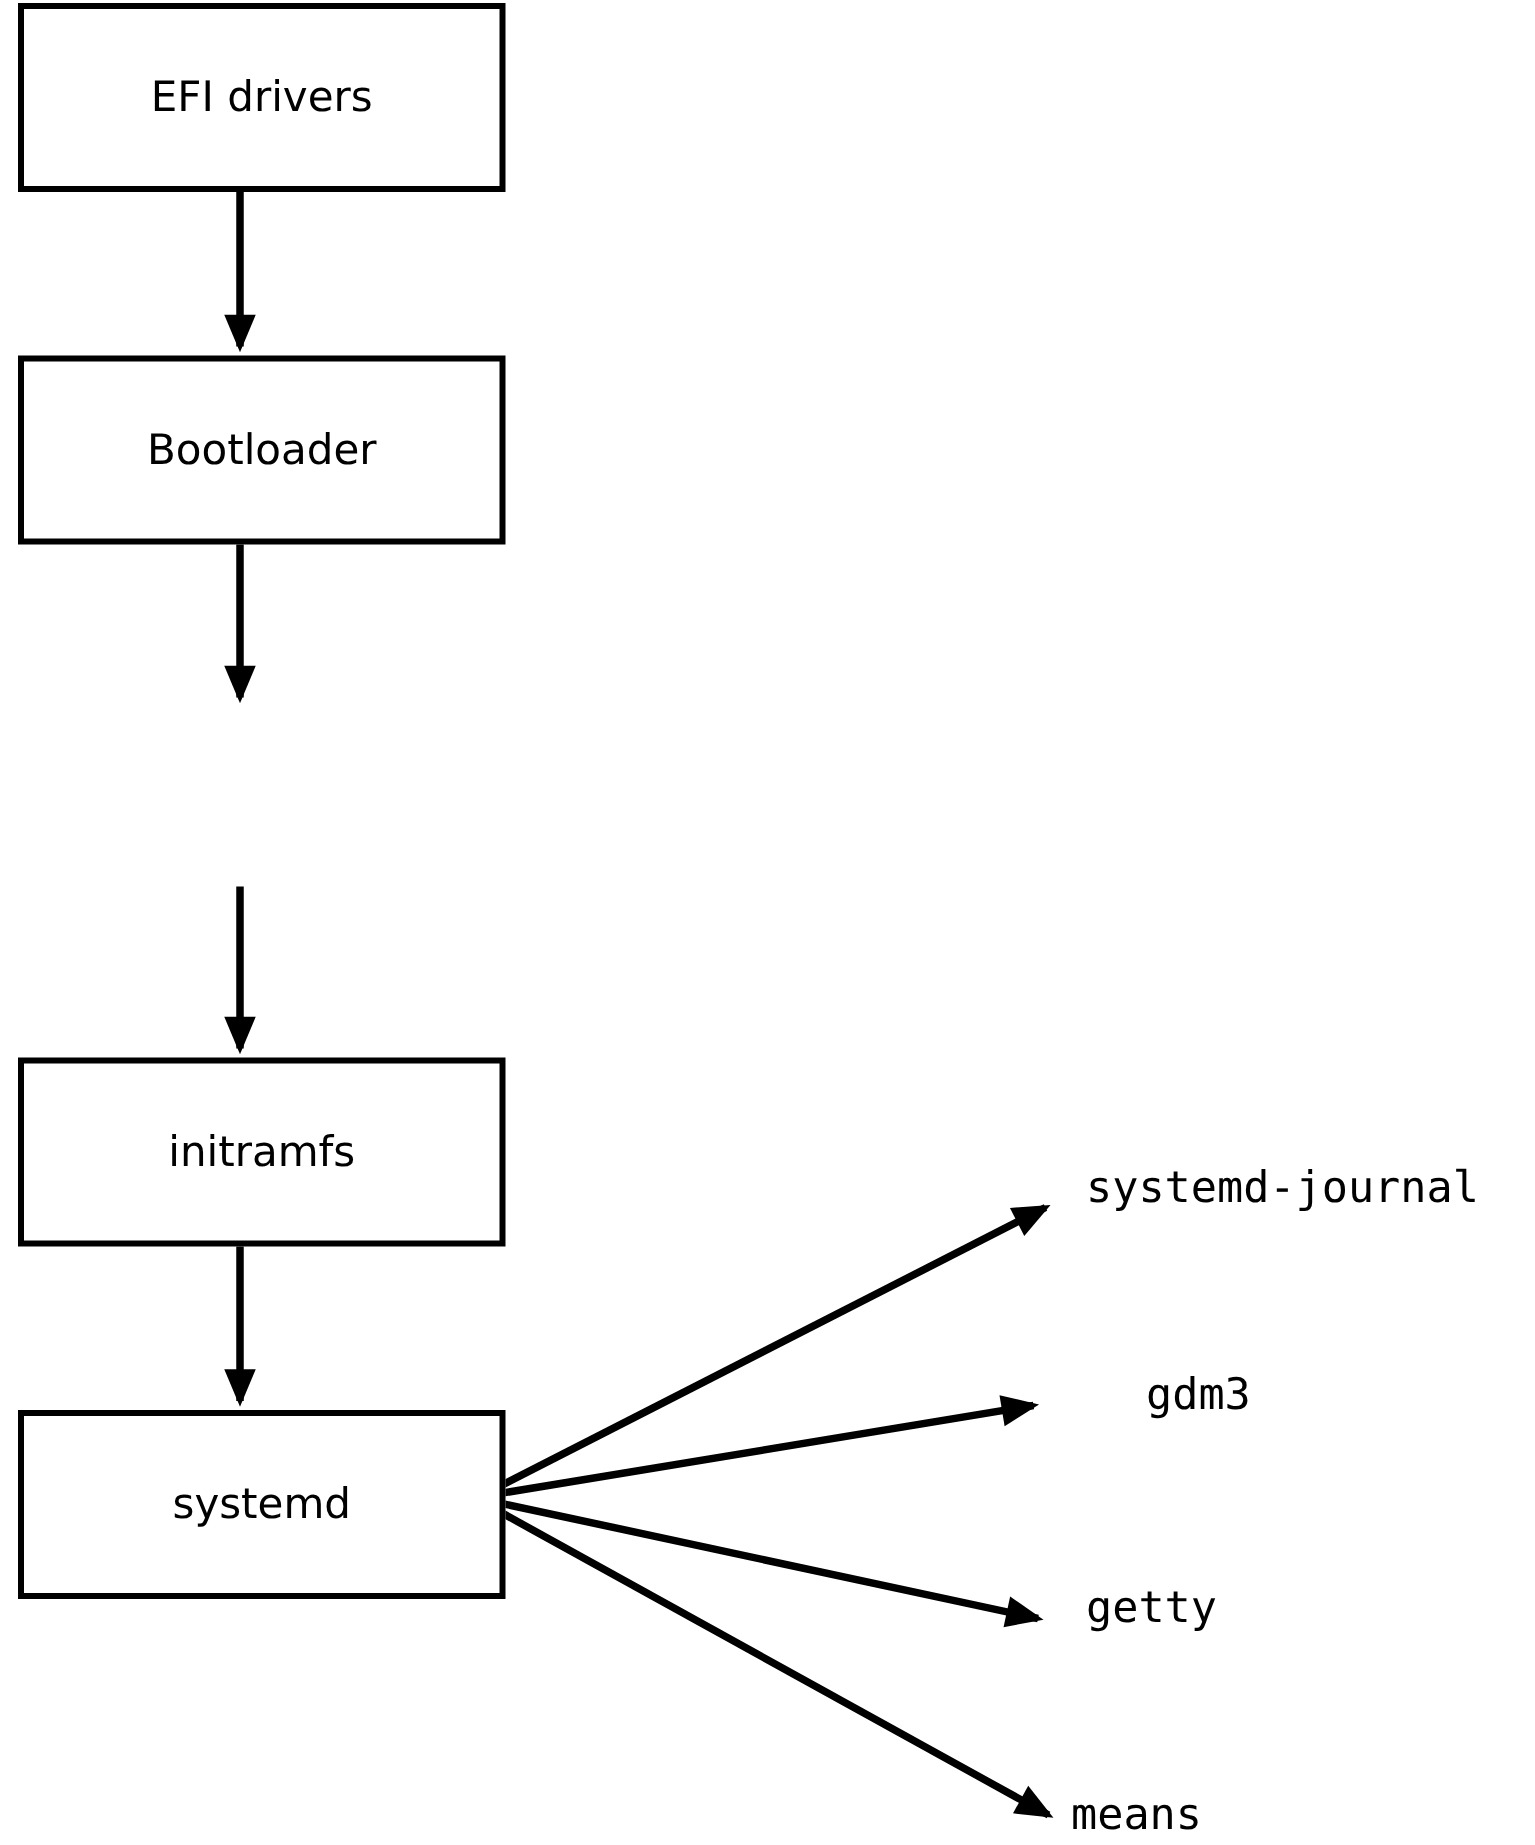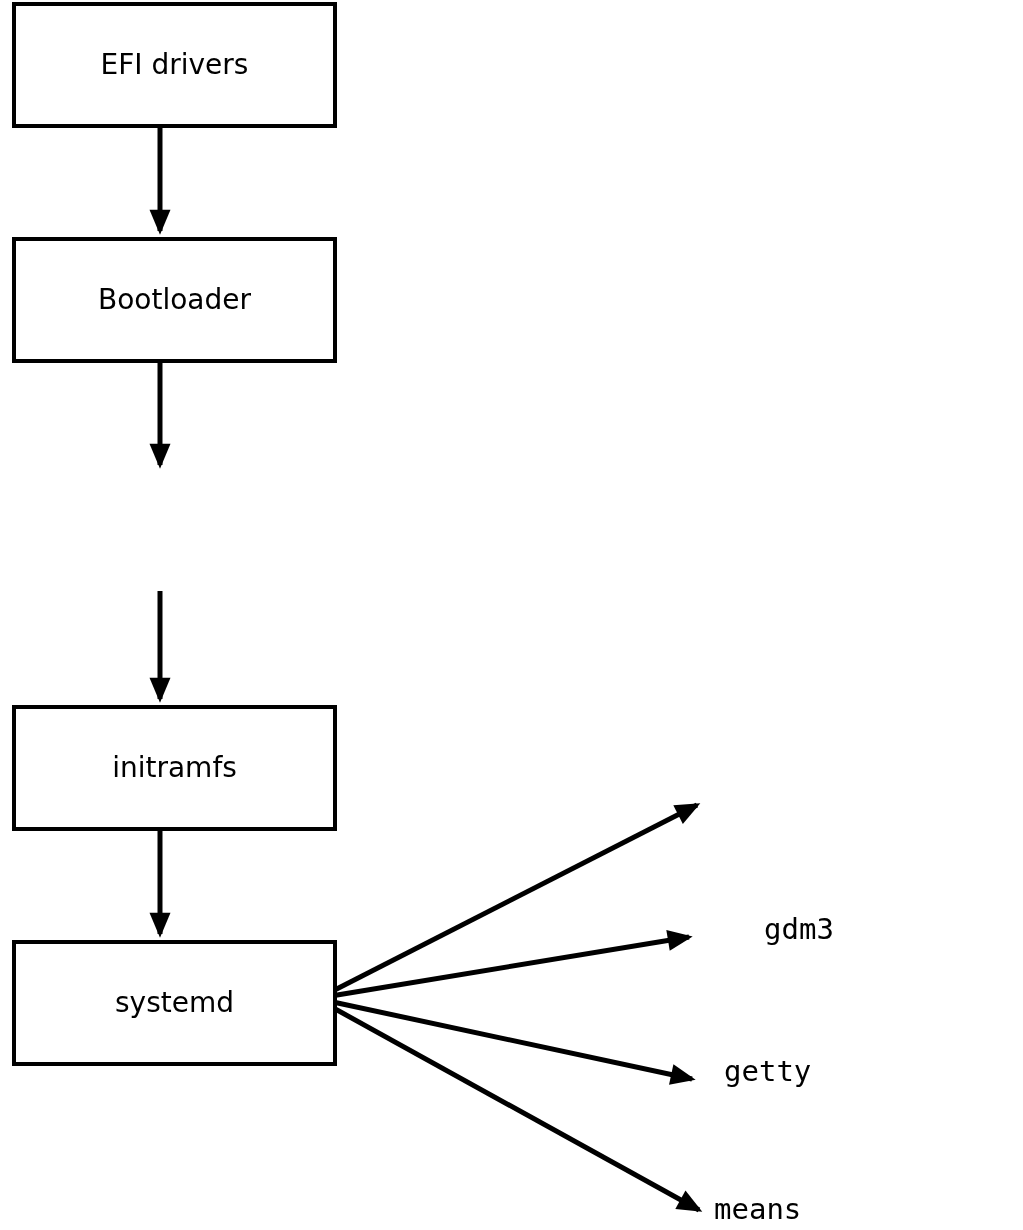--- a/index.html
+++ b/index.html
@@ -86,20 +86,23 @@
     <span class="node-label">Bootloader</span>
   </div>
   <div class="node" style="top:705px">
     <span class="node-label">initramfs</span>
   </div>
   <div class="node" style="top:940px">
     <span class="node-label">systemd</span>
   </div>
 
 
+  <div class="target" style="left:724px;top:774px">
+    <span>systemd-journal</span>
+  </div>
   <div class="target" style="left:764px;top:912px">
     <span>gdm3</span>
   </div>
   <div class="target" style="left:724px;top:1054px">
     <span>getty</span>
   </div>
   <div class="target" style="left:714px;top:1192px">
     <span>means</span>
   </div>
 

